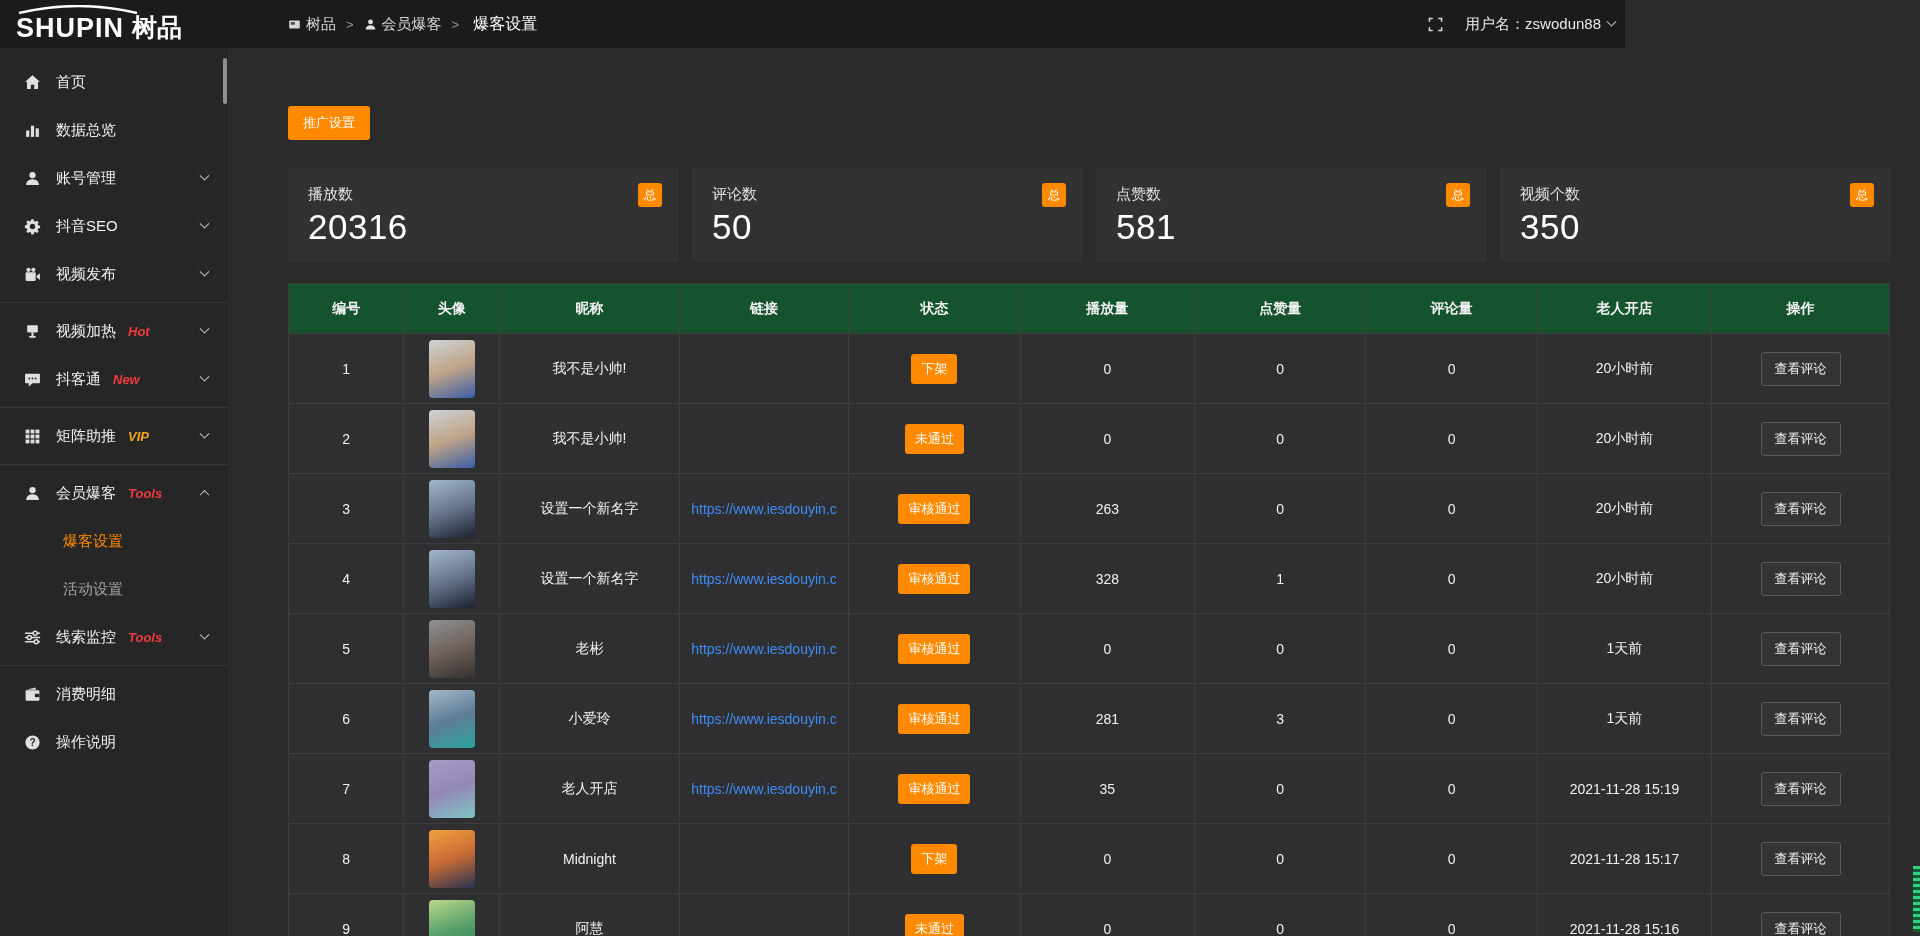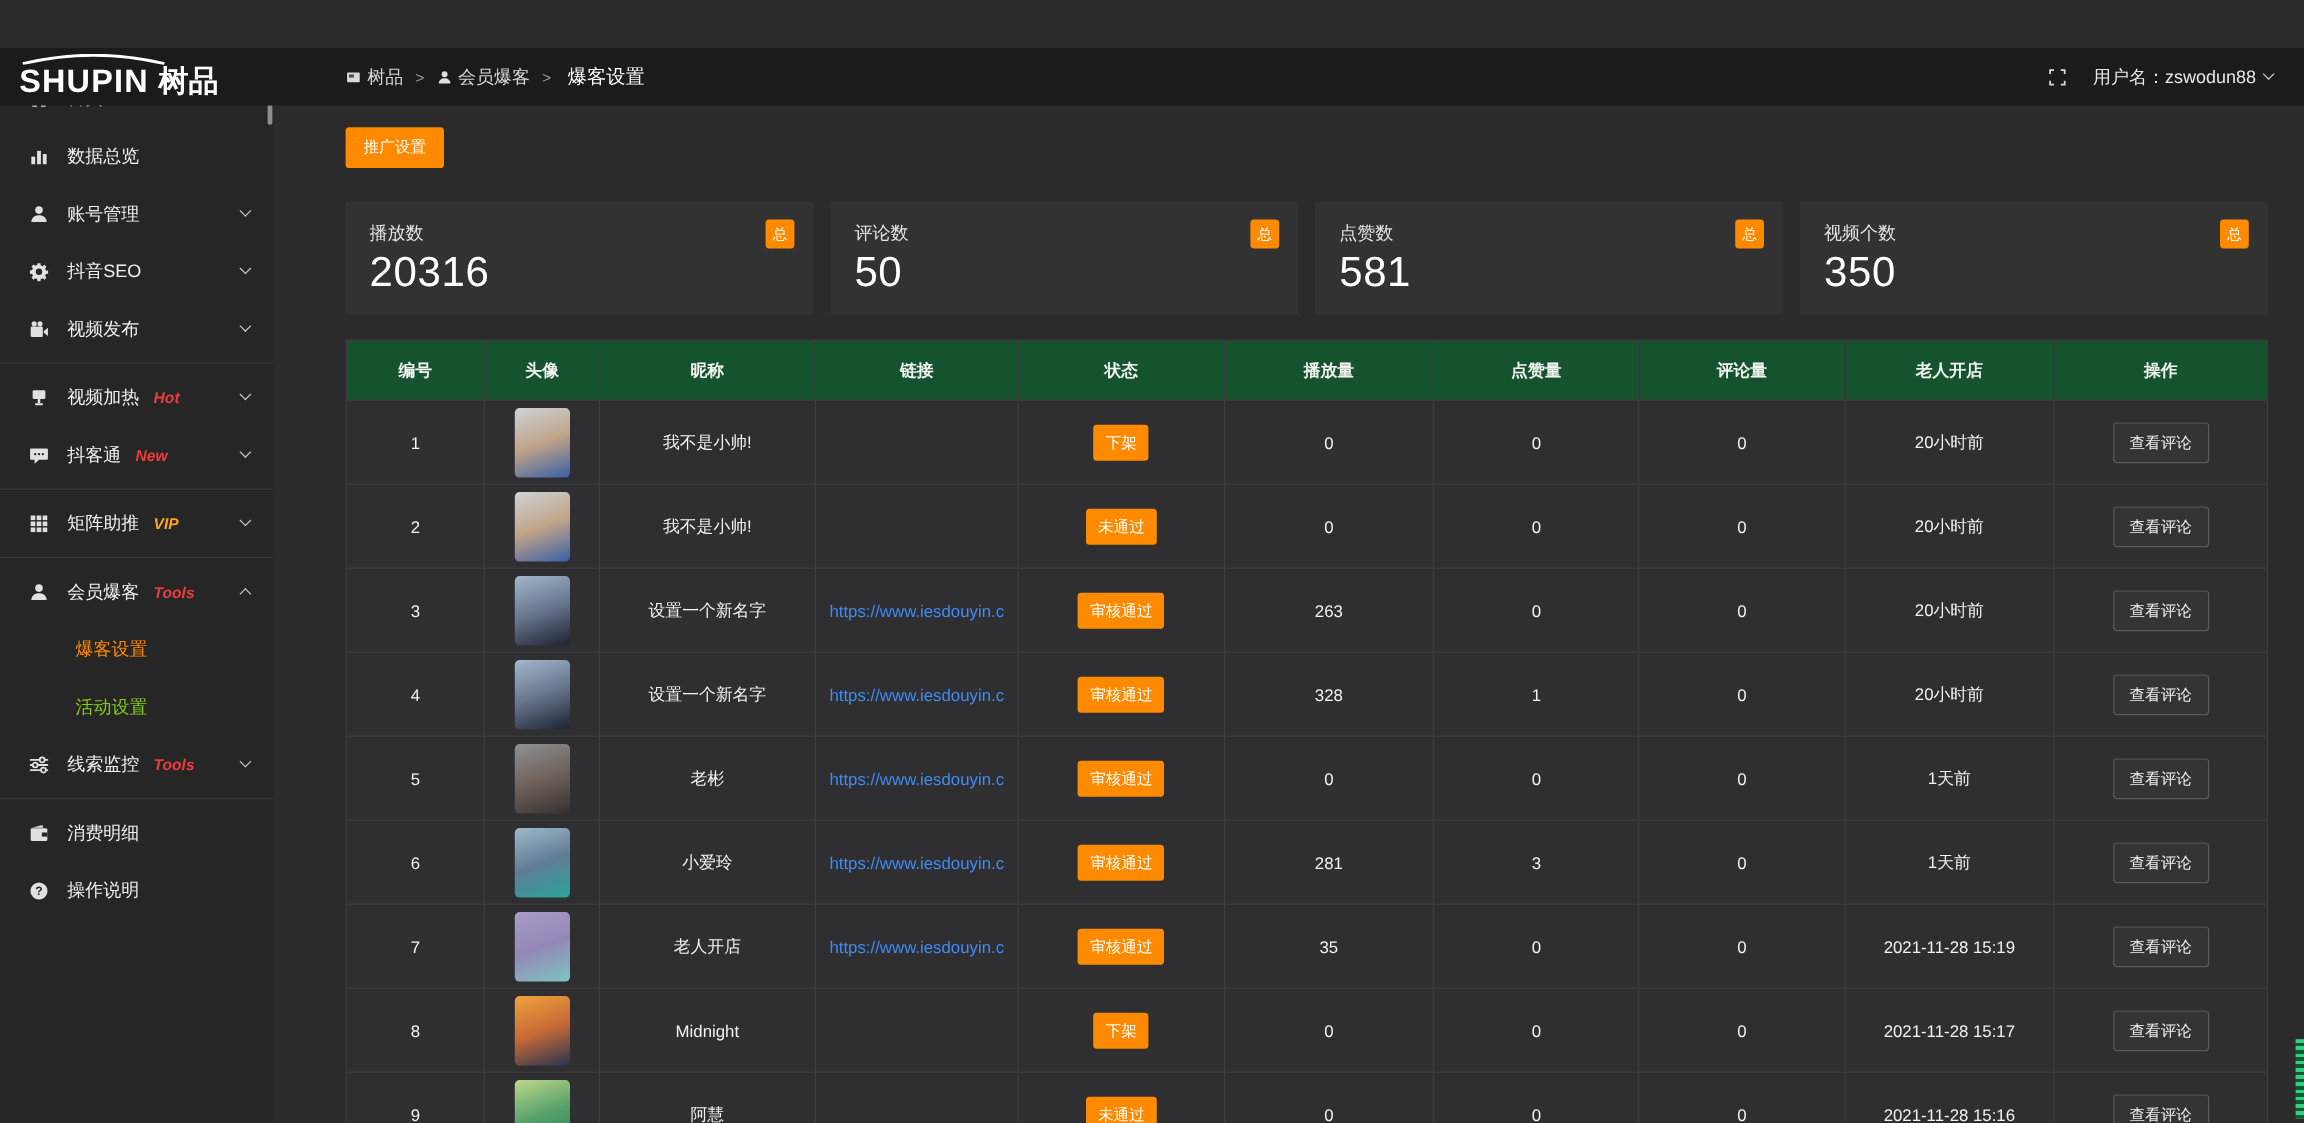--- a/index.html
+++ b/index.html
@@ -1,48 +1,48 @@
 <!DOCTYPE html>
 <html><head>
 <meta charset="utf-8">
 <style>
   * { margin:0; padding:0; box-sizing:border-box; }
   html,body { width:1920px; height:936px; overflow:hidden; background:#2b2b2b;
     font-family:"Liberation Sans","DejaVu Sans",sans-serif; color:#e8e8e8; }
 
   
-  .topbar { position:absolute; top:0; left:0; width:1920px; height:48px;
-    background:#1b1b1b; display:flex; align-items:center; z-index:30;margin-top:40px; }
+  .topbar { position:absolute; top:0; left:0; width:1625px; height:48px;
+    background:#1b1b1b; display:flex; align-items:center; z-index:30; }
   .logo { width:228px; height:48px; display:flex; align-items:center; padding-left:16px; gap:8px; }
   .logo-en { position:relative; font-size:27px; font-weight:800; letter-spacing:1px; color:#fff; line-height:1; padding-top:8px; }
   .logo-arc { position:absolute; top:-2px; left:-2px; }
   .logo-cn { font-size:25px; font-weight:700; color:#fff; padding-top:6px; }
   .breadcrumb { display:flex; align-items:center; margin-left:60px; gap:10px; font-size:15px; color:#d6d6d6; }
   .crumb { display:flex; align-items:center; gap:5px; cursor:pointer; }
   .crumb:last-child { font-size:16px; color:#fff; margin-left:4px; }
   .crumb-sep { color:#9a9a9a; font-size:13px; }
-  .topbar-right { margin-left:auto; display:flex; align-items:center; gap:22px; padding-right:26px; }
+  .topbar-right { margin-left:auto; display:flex; align-items:center; gap:22px; padding-right:10px; }
   .fullscreen { cursor:pointer; display:flex; align-items:center; }
   .username { font-size:15px; color:#e8e8e8; display:flex; align-items:center; gap:7px; cursor:pointer; }
 
   
   .sidebar { position:absolute; top:48px; left:0; width:228px; height:888px;
     background:#262626; padding-top:6px; }
   .side-group { padding:4px 0; }
   .side-group + .side-group { border-top:1px solid #383838;text-align:center; }
   .side-item { height:48px; display:flex; align-items:center; padding:0 20px 0 24px;
     font-size:15px; color:#f0f0f0; cursor:pointer; }
   .side-item .s-icon { width:17px; height:17px; margin-right:15px; flex:0 0 17px; display:flex; }
   .side-item .s-icon svg { width:17px; height:17px; }
   .s-tag { font-style:italic; font-weight:700; font-size:13px; margin-left:12px; }
   .chev { width:7px; height:7px; border-right:1.5px solid #c9c9c9; border-bottom:1.5px solid #c9c9c9;
     margin-left:auto; transform:rotate(45deg) translate(-2px,-2px); }
   .chev.up { transform:rotate(-135deg) translate(-1px,-1px); }
   .side-sub { height:48px; display:flex; align-items:center; padding-left:63px;
-    font-size:15px; color:#84cc16; cursor:pointer; }
+    font-size:15px; color:#a3a3a3; cursor:pointer; }
   .side-sub.active { color:#ff8a00; }
   .side-scroll-thumb { position:absolute; top:58px; left:223px; width:4px; height:46px;
     background:#8f8f8f; border-radius:2px; }
 
   
   .main { position:absolute; top:48px; left:228px; width:1692px; height:928px;
     background:#2b2b2b; padding:58px 30px 0 60px; }
   .promo-btn { background:#ff8a00; color:#fff; border:none; border-radius:3px;
     font-size:13px; padding:8px 15px; cursor:pointer; font-family:inherit; }
   .stats { display:grid; grid-template-columns:repeat(4,1fr); gap:14px; margin-top:28px; }

